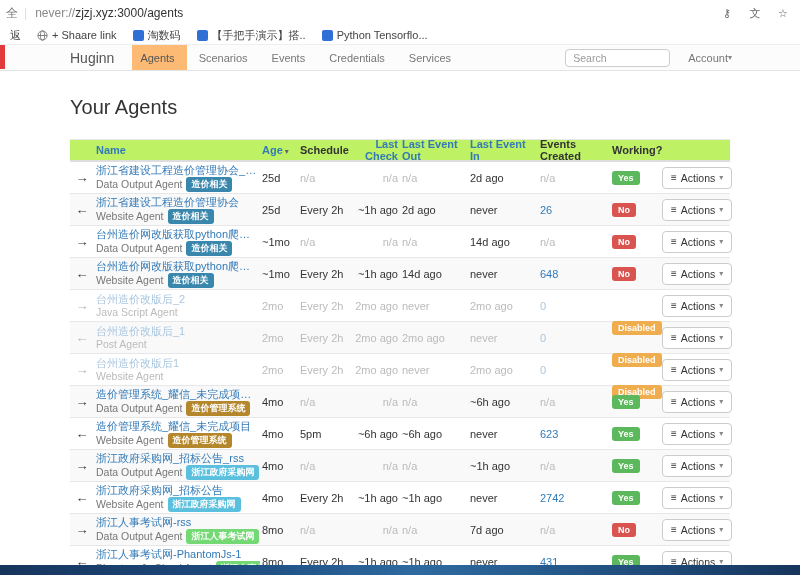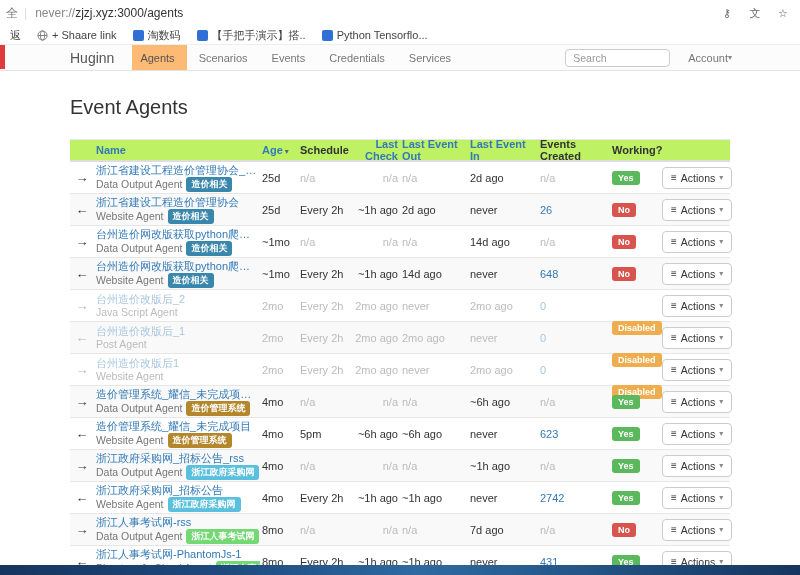--- a/index.html
+++ b/index.html
@@ -148,21 +148,21 @@
   <span class="nav-right">
     <input class="search-box" placeholder="Search" style="">
     <span class="account">
       <span>Account</span>
       <span class="caret">▾</span>
     </span>
   </span>
 </div>
 
 <div class="container">
-  <h1>Event Agents</h1>
+  <h1>Your Agents</h1>
 
   <div class="agents-table">
     <div class="thead" id="thead-row">
       <span class="cell c-arrow"></span>
     <span class="cell c-name th-link"><span>Name</span></span>
         <span class="cell c-age th-link"><span>Age</span><span class="sort-caret">▾</span></span>
         <span class="cell c-sched th-plain"><span>Schedule</span></span>
         <span class="cell c-check th-link"><span>Last Check</span></span>
         <span class="cell c-evout th-link"><span>Last Event Out</span></span>
         <span class="cell c-evin th-link"><span>Last Event In</span></span>

